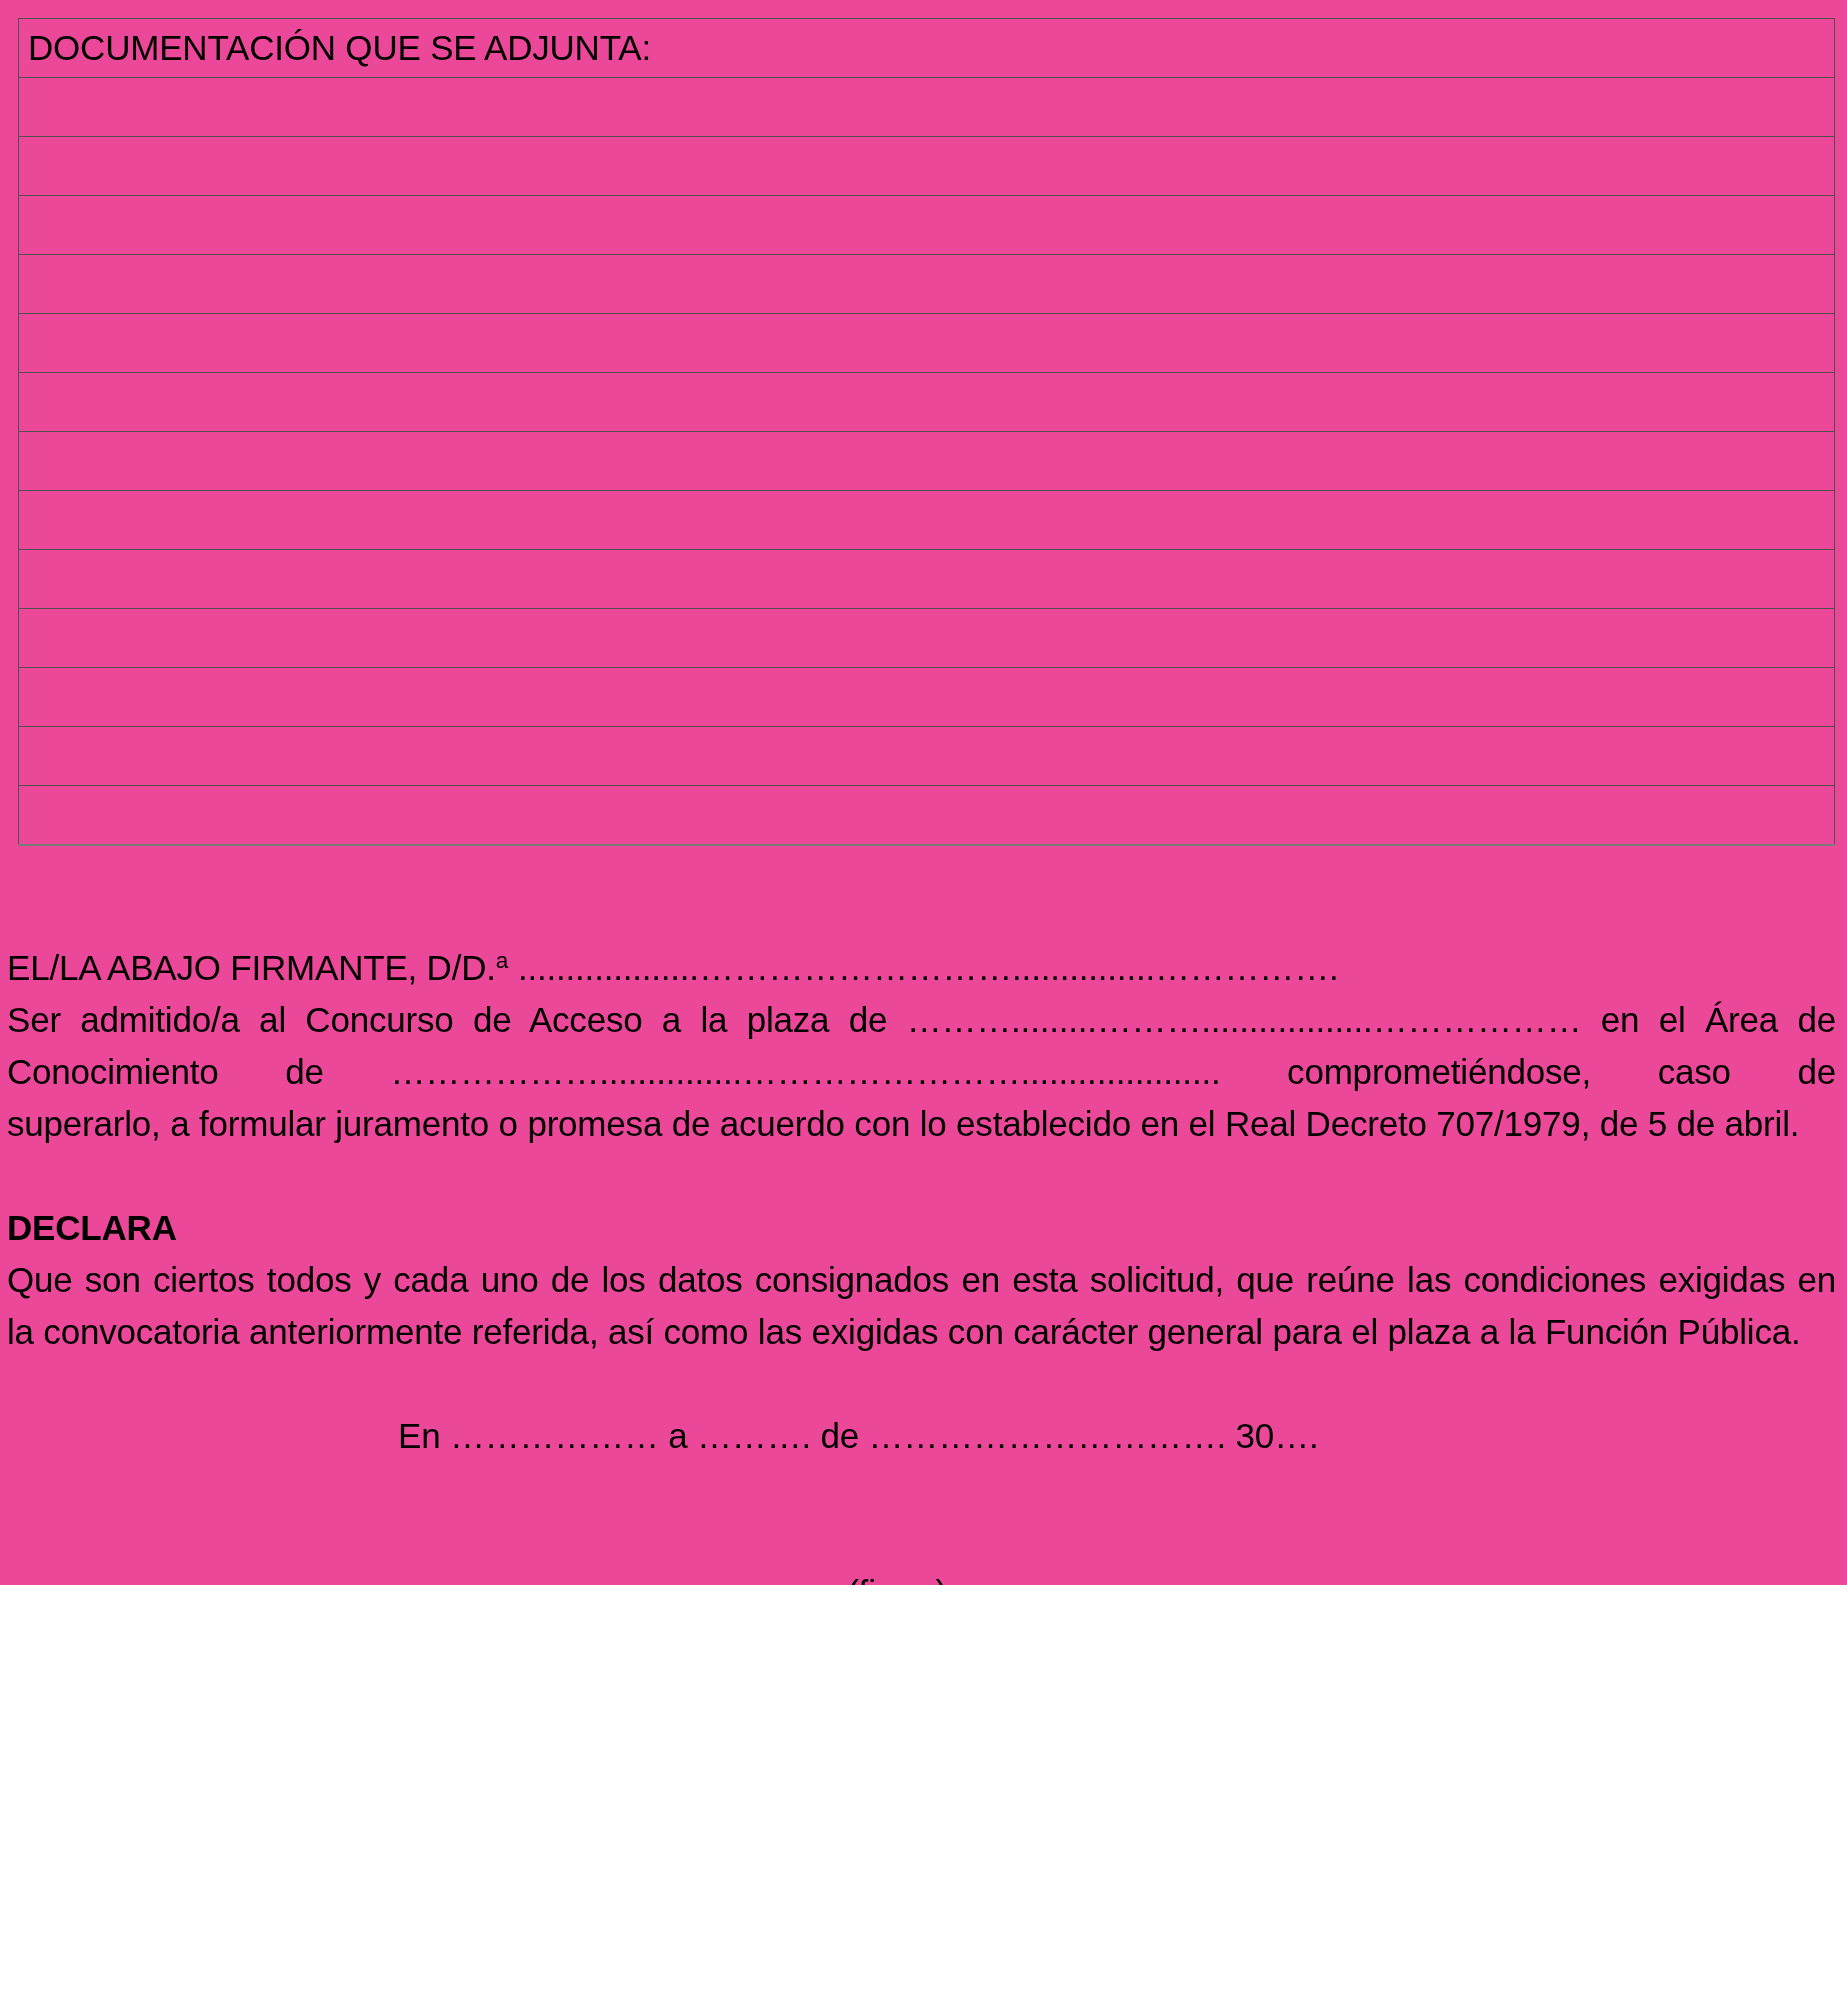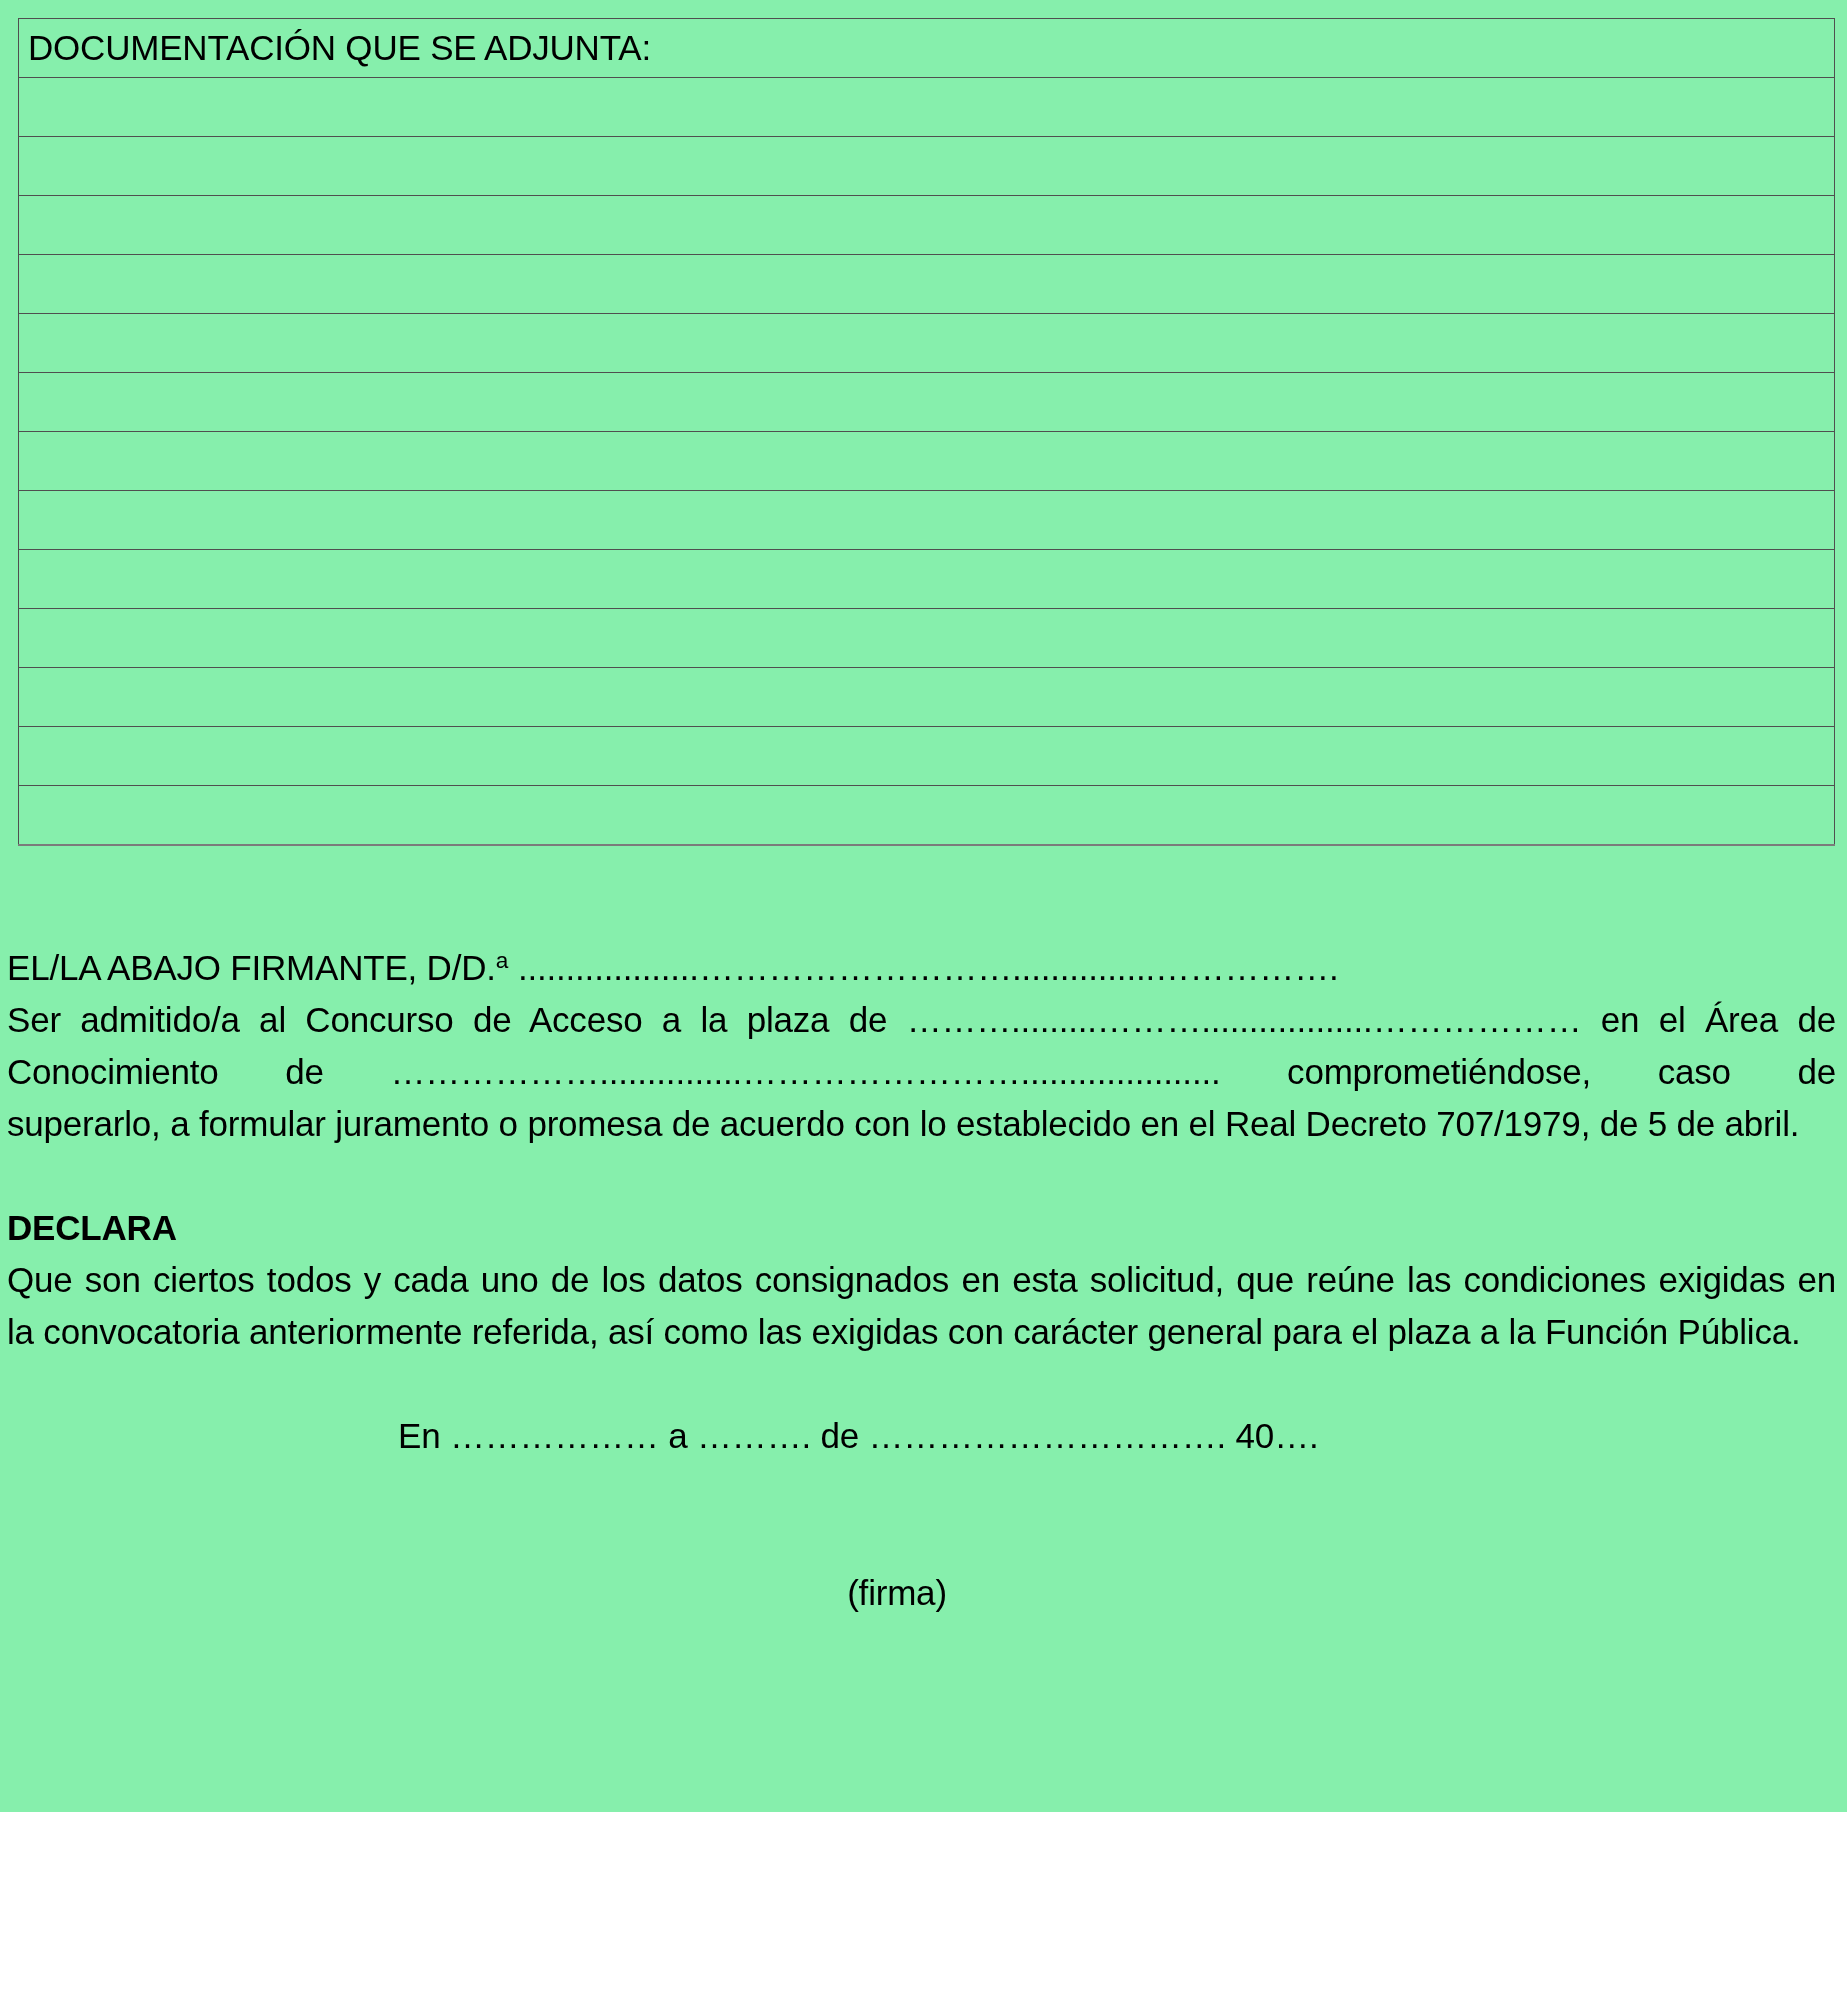--- a/index.html
+++ b/index.html
@@ -1,21 +1,21 @@
 <!DOCTYPE html>
 <html style="font-size:14px"><head>
 <meta charset="utf-8">
 <style>
   * { margin: 0; padding: 0; box-sizing: border-box; }
   html, body { background: #ffffff; }
   .page {
     position: relative;
     width: 1848px;
-    height: 1812px;
-    background: #86efac;
+    height: 1585px;
+    background: #ec4899;
     color: #000000;
     font-family: "Liberation Sans", sans-serif;
     font-size: 35px;
     line-height: 52px;
     letter-spacing: -0.2px;
     padding: 0 12px 0 7px;
     overflow: hidden;
   }
   table.doc-table {
     border-collapse: collapse;
@@ -132,19 +132,19 @@
 
   <div class="wrapline stretch">Ser admitido/a al Concurso de Acceso a la plaza de ……….........………..................……………… en el Área de</div>
   <div class="wrapline stretch">Conocimiento de ………………...............……………………..................... comprometiéndose, caso de</div>
   <div class="wrapline">superarlo, a formular juramento o promesa de acuerdo con lo establecido en el Real Decreto 707/1979, de 5 de abril.</div>
 
   <div class="line declara-heading">DECLARA</div>
 
   <div class="wrapline stretch">Que son ciertos todos y cada uno de los datos consignados en esta solicitud, que reúne las condiciones exigidas en</div>
   <div class="wrapline">la convocatoria anteriormente referida, así como las exigidas con carácter general para el plaza a la Función Pública.</div>
 
-  <div class="line date-line">En ……………… a ………. de …………………………. 40….</div>
+  <div class="line date-line">En ……………… a ………. de …………………………. 30….</div>
 
   <div class="firma">(firma)</div>
 
 
 </div>
 
 
 </body></html>

